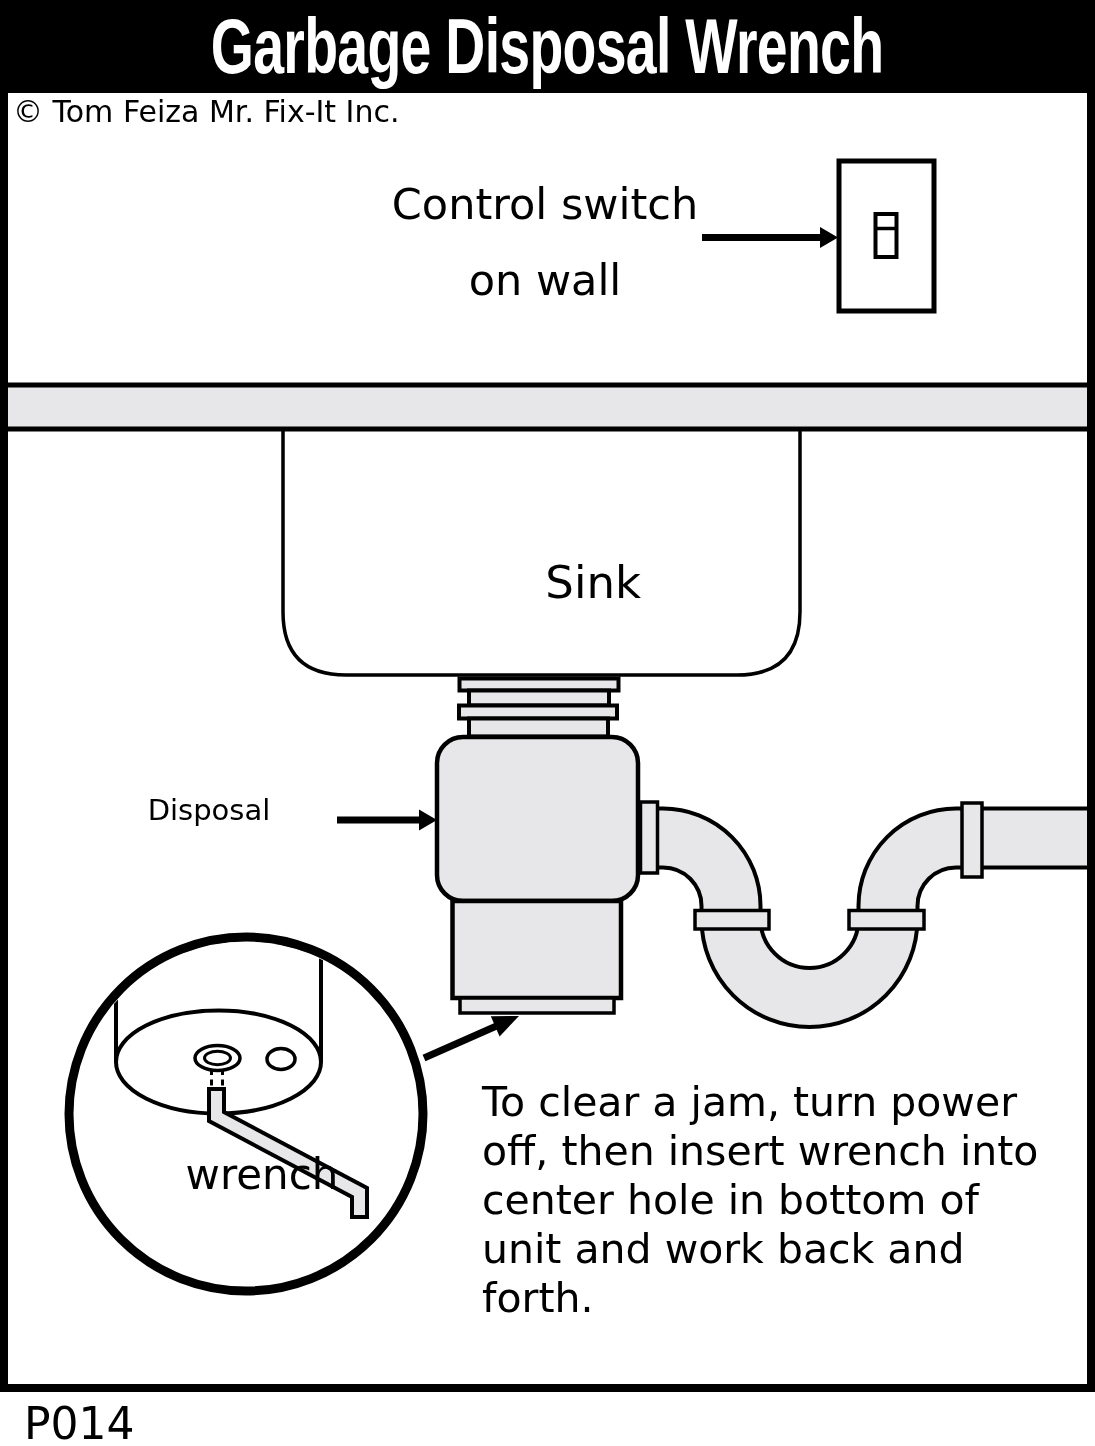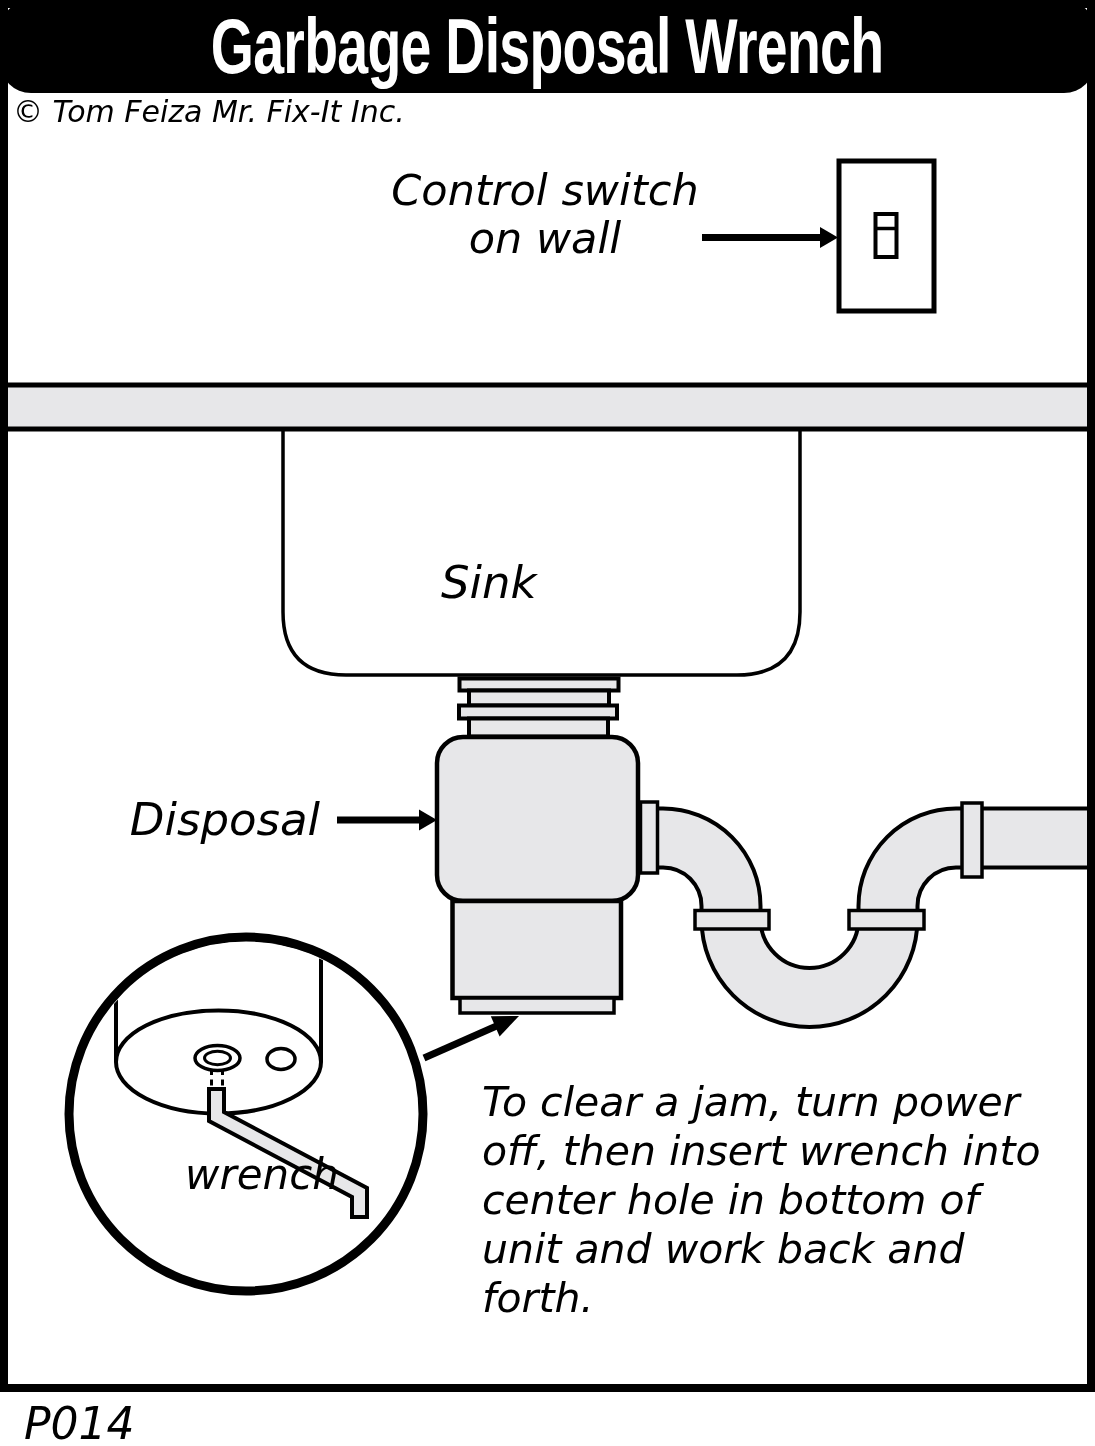--- a/index.html
+++ b/index.html
@@ -15,48 +15,48 @@
     overflow:hidden;
     font-family:"DejaVu Sans", sans-serif;
     color:var(--ink);
   }
   .art{position:absolute;left:0;top:0;z-index:1;}
   .w{fill:var(--paper);stroke:var(--ink);}
   .g{fill:var(--fill-gray);stroke:var(--ink);}
   .ln{fill:none;stroke:var(--ink);}
   .pipe-under{fill:none;stroke:var(--ink);stroke-width:63;}
   .pipe-over{fill:none;stroke:var(--fill-gray);stroke-width:55;}
-  .overlay{position:absolute;z-index:2;font-style:italic;}
+  .overlay{position:absolute;z-index:2;}
   .title-bar{
     position:absolute;left:0;top:0;width:1095px;height:93px;
     background:var(--ink);z-index:2;
-    display:flex;align-items:center;justify-content:center;border-radius:31px;
+    display:flex;align-items:center;justify-content:center;
   }
   .title-text{
     color:#fff;
     font-family:"Liberation Sans", sans-serif;
     font-weight:bold;
     font-size:77px;
     letter-spacing:-1px;
     transform:scaleX(0.72);
     transform-origin:center center;
     white-space:nowrap;
   }
   .copyright{
     left:13px;top:94px;font-size:30px;white-space:nowrap;
   }
   .ctrl-label{
     left:345px;top:166px;width:400px;
-    font-size:43px;line-height:48px;text-align:center;white-space:pre-line;
+    font-size:43px;line-height:76px;text-align:center;white-space:pre-line;
   }
   .sink-label{
-    left:441px;top:556px;width:200px;text-align:left;font-size:45px;
+    left:441px;top:556px;width:200px;text-align:right;font-size:45px;
   }
   .disposal-label{
-    left:98px;top:793px;width:222px;text-align:right;font-size:45px;
+    left:98px;top:793px;width:222px;text-align:center;font-size:29px;
   }
   .service-1{left:96px;top:1158px;width:200px;text-align:center;font-size:42px;}
   .service-2{left:162px;top:1150px;width:200px;text-align:center;font-size:42px;}
   .instructions{
     left:482px;top:1078px;width:600px;
     font-size:41px;line-height:49px;white-space:pre-line;
   }
   .figure-code{left:24px;top:1398px;font-size:44px;}
 </style>
 </head>

